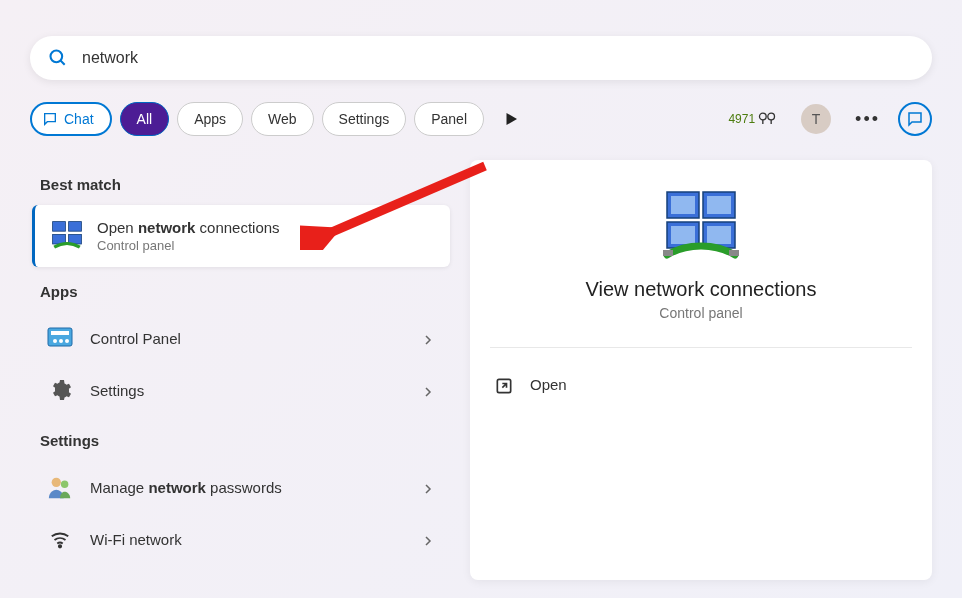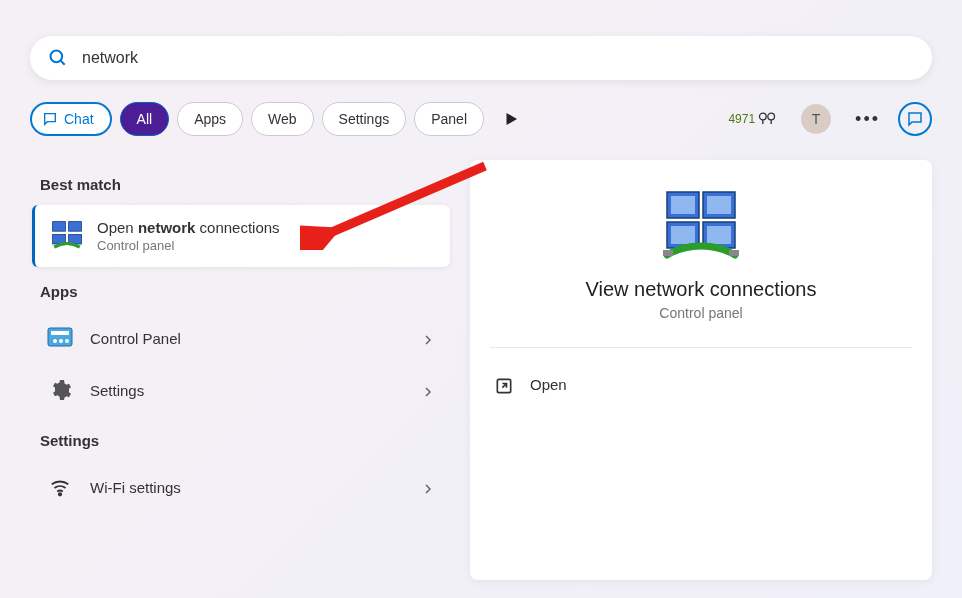--- a/index.html
+++ b/index.html
@@ -150,31 +150,45 @@
         </svg>
     </span>
     <div class="li-label">Settings</div>
     <span class="chevron"><svg viewBox="0 0 12 12" width="12" height="12" fill="none" stroke="#666" stroke-width="1.5">
           <path d="M4 2l4 4-4 4"></path>
         </svg></span>
   </div>
 
   <div class="section-header">Settings</div>
 
+  <div class="list-item">
+    <span class="li-icon">
+      <svg viewBox="0 0 28 28" width="26" height="26">
+          <circle cx="10" cy="9" r="5" fill="#e8b878"></circle>
+          <circle cx="19" cy="11" r="4" fill="#8cc66a"></circle>
+          <path d="M2 26c0-6 5-9 8-9s8 3 8 9" fill="#5a89c8"></path>
+          <path d="M14 26c0-5 3-7 5-7s6 2 6 7" fill="#6aa85a"></path>
+        </svg>
+    </span>
+    <div class="li-label"><span>Manage </span><b>network</b><span> passwords</span></div>
+    <span class="chevron"><svg viewBox="0 0 12 12" width="12" height="12" fill="none" stroke="#666" stroke-width="1.5">
+          <path d="M4 2l4 4-4 4"></path>
+        </svg></span>
+  </div>
 
   <div class="list-item">
     <span class="li-icon">
       <svg viewBox="0 0 24 24" width="22" height="22" fill="none" stroke="#333" stroke-width="2">
           <path d="M3 9a15 15 0 0118 0"></path>
           <path d="M6 13a10 10 0 0112 0"></path>
           <path d="M9 17a5 5 0 016 0"></path>
           <circle cx="12" cy="20" r="1.3" fill="#333"></circle>
         </svg>
     </span>
-    <div class="li-label"><span>Wi-Fi settings</span><b></b><span></span></div>
+    <div class="li-label"><span>Wi-Fi network</span><b></b><span></span></div>
     <span class="chevron"><svg viewBox="0 0 12 12" width="12" height="12" fill="none" stroke="#666" stroke-width="1.5">
           <path d="M4 2l4 4-4 4"></path>
         </svg></span>
   </div>
 </div>
 
 <div class="right-panel">
   <span class="rp-icon">
     <svg viewBox="0 0 80 70" width="80" height="70">
       <rect x="6" y="2" width="32" height="26" fill="#3a6fd8" stroke="#16407a" stroke-width="1.5"></rect>

